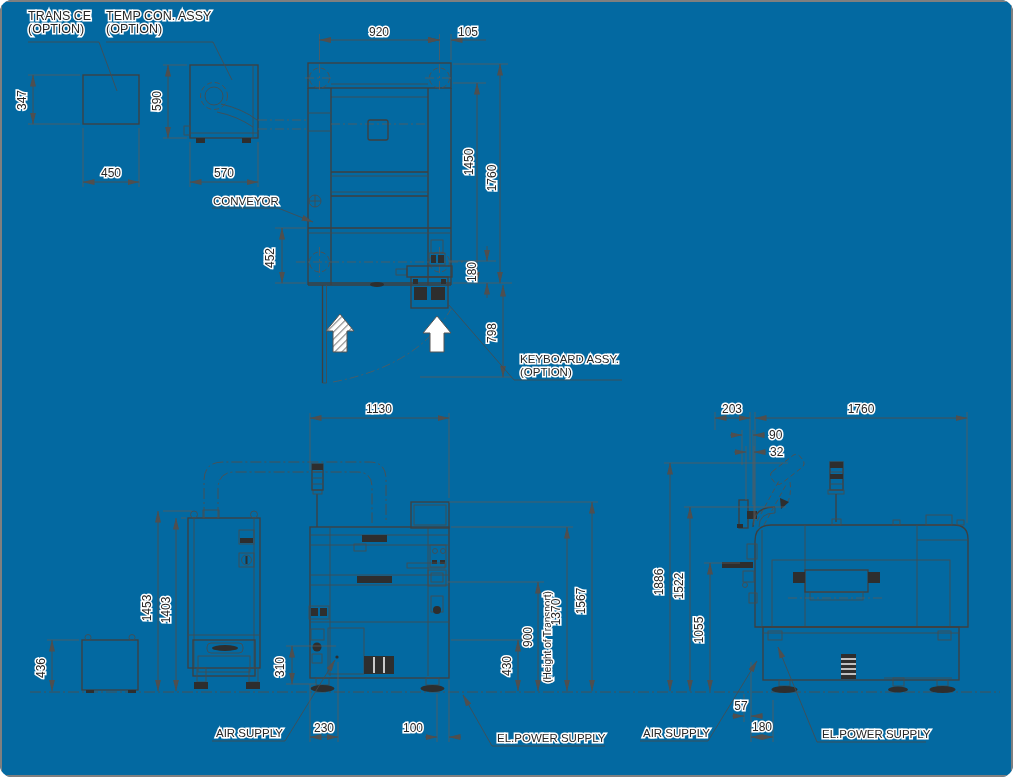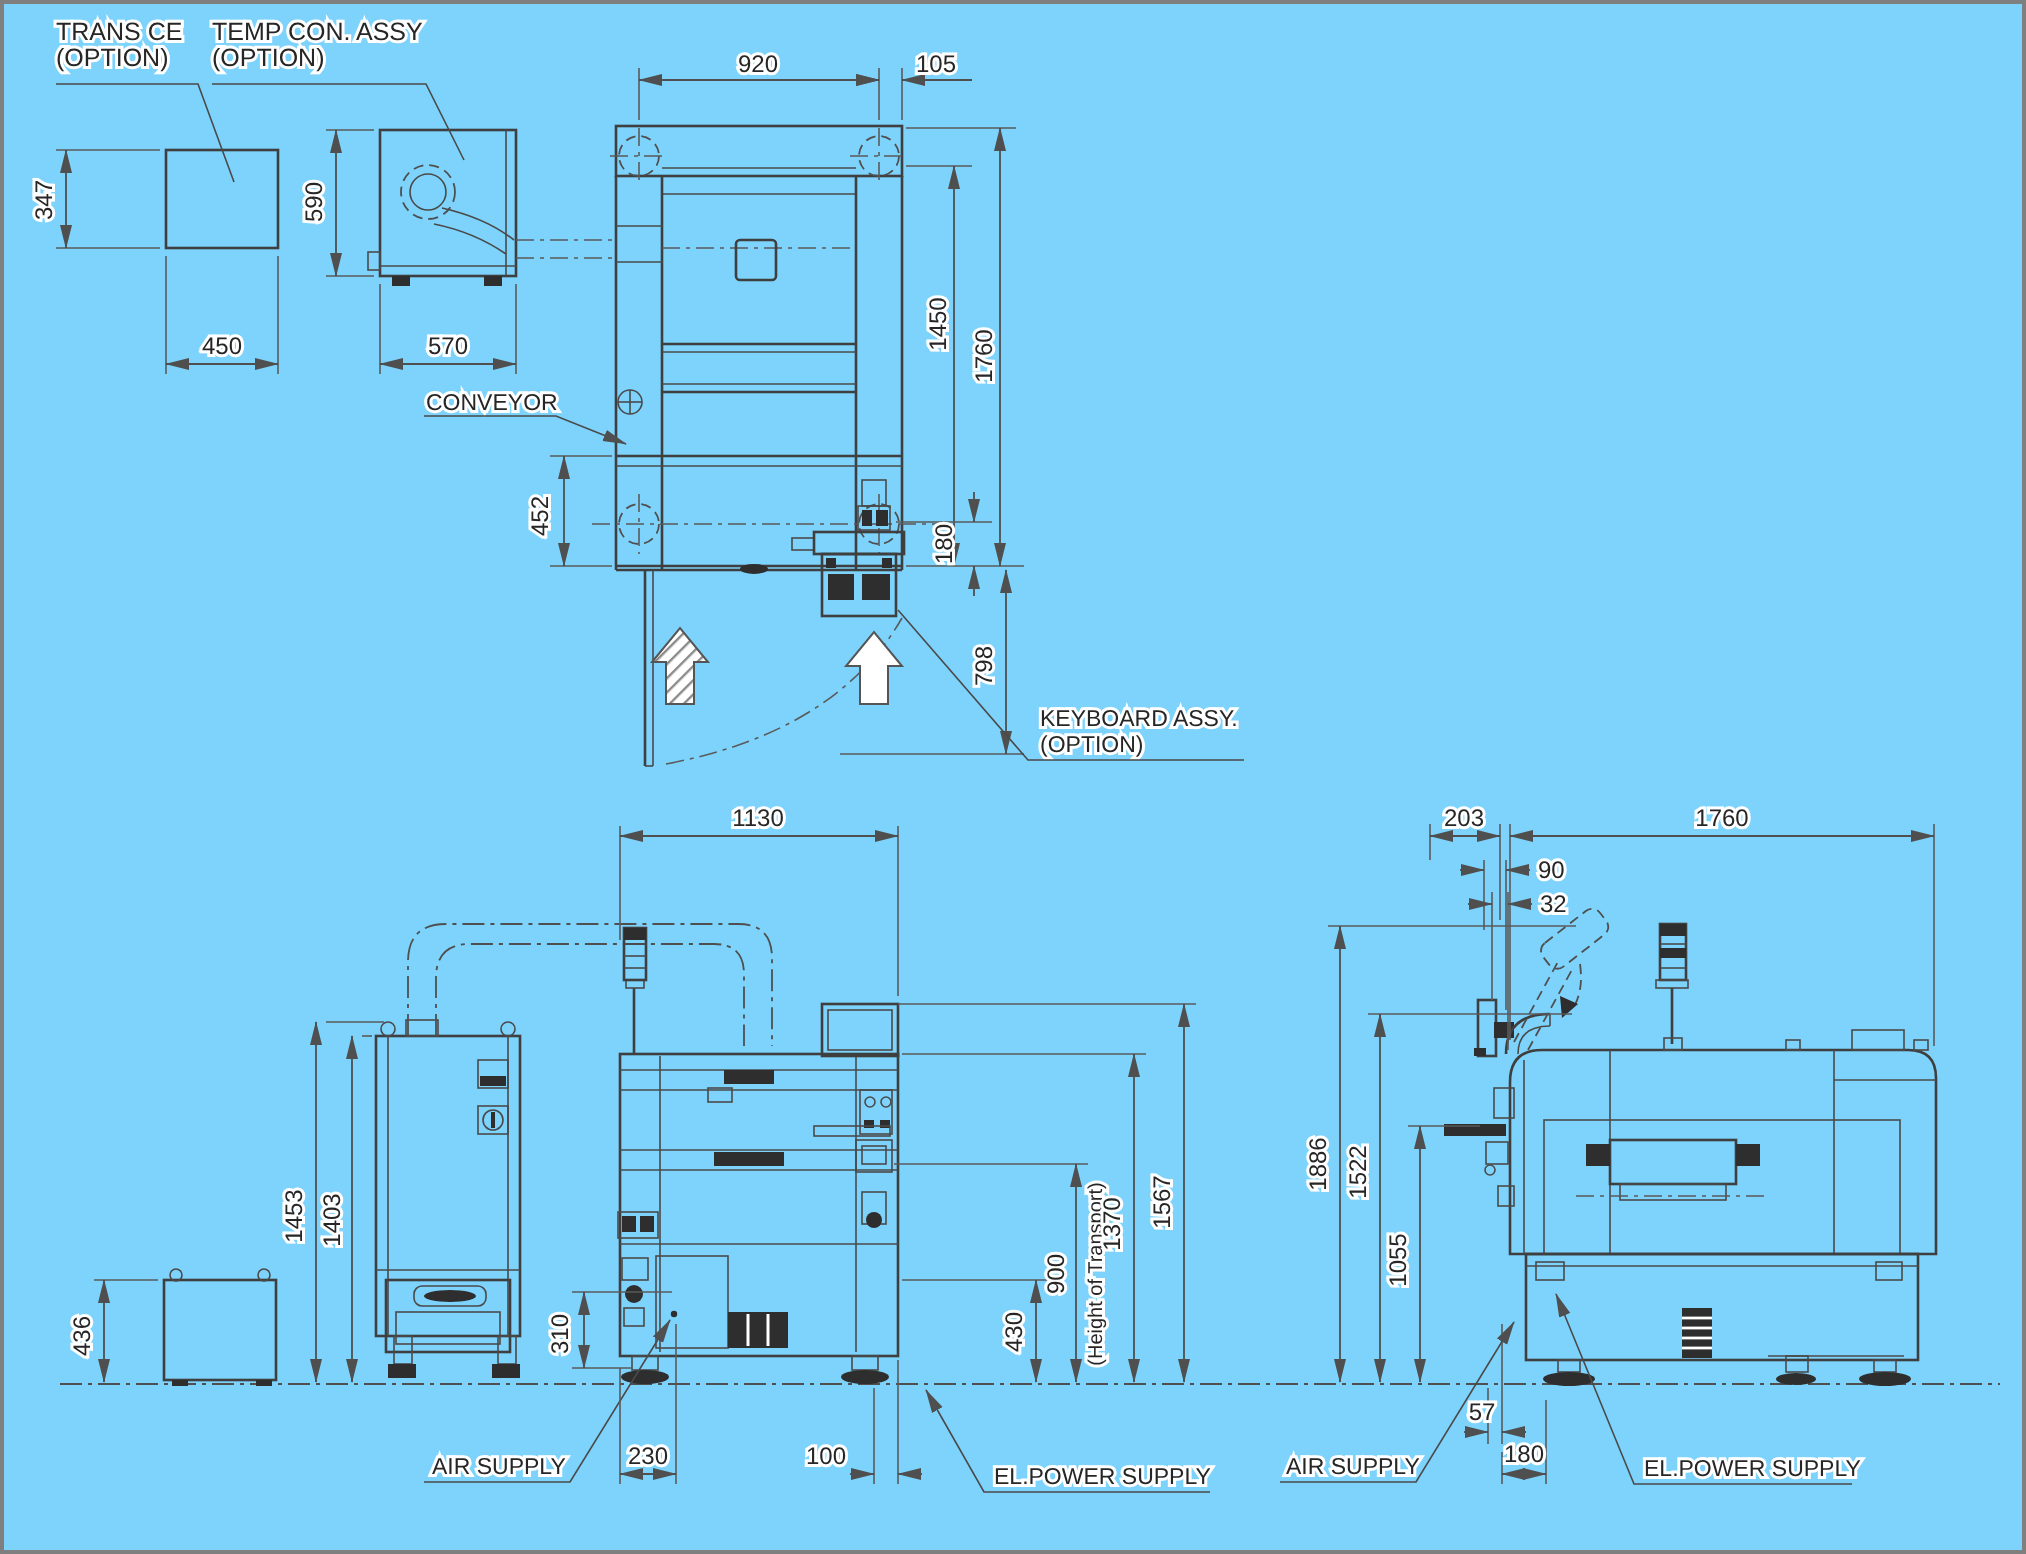--- a/index.html
+++ b/index.html
@@ -1,17 +1,17 @@
 <!DOCTYPE html>
 <html><head>
 <meta charset="utf-8">
 <style>
   html,body{margin:0;padding:0;background:#fff;}
-  .page{position:relative;width:1013px;height:777px;background:#7dd3fc;overflow:hidden;
-        font-family:"Liberation Sans", sans-serif;}
+  .page{position:relative;width:1013px;height:777px;background:#0369a1;overflow:hidden;
+        font-family:"Liberation Sans", sans-serif;border-radius:12px;}
   svg{display:block;}
   
   .out{stroke:#3f3f3f;stroke-width:1.3;fill:none;}
   .thin{stroke:#4a4a4a;stroke-width:0.8;fill:none;}
   .dim{stroke:#4f4f4f;stroke-width:0.9;fill:none;}
   .ext{stroke:#5a5a5a;stroke-width:0.8;fill:none;}
   .dd{stroke:#4f4f4f;stroke-width:0.9;fill:none;stroke-dasharray:11 3 2 3;}
   .ddthin{stroke:#5a5a5a;stroke-width:0.8;fill:none;stroke-dasharray:9 3 2 3;}
   .dash{stroke:#4f4f4f;stroke-width:0.9;fill:none;stroke-dasharray:5 3;}
   .fillk{fill:#2e2e2e;stroke:none;}

